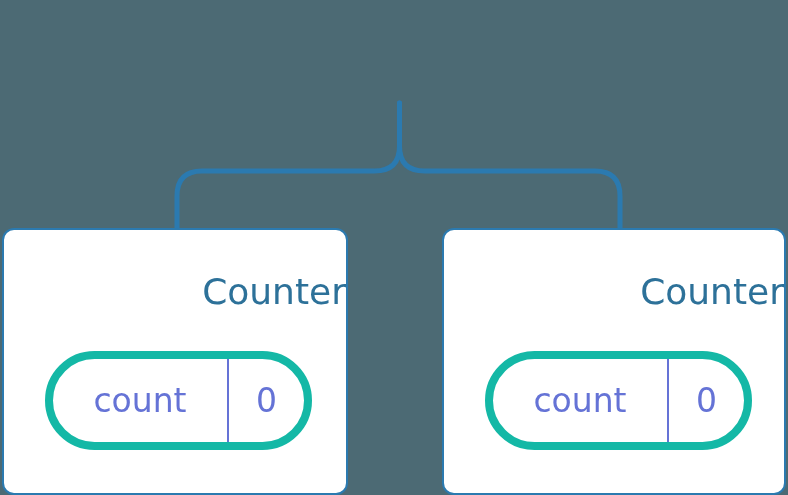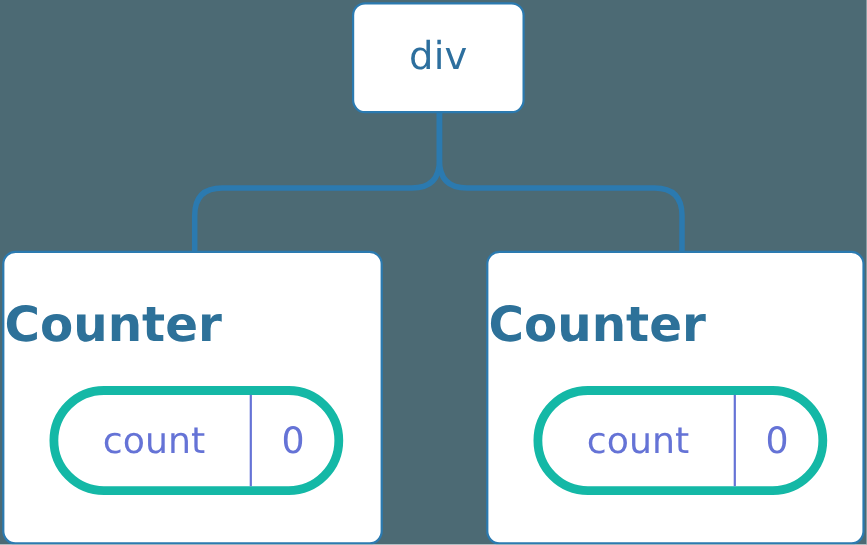--- a/index.html
+++ b/index.html
@@ -59,24 +59,24 @@
     border-bottom-right-radius: 12px;
   }
   .node-child-left  { left: 2px;   width: 346px; }
   .node-child-right { left: 442px; width: 344px; }
 
   .child-title {
     position: absolute;
     top: 44px;
     left: 0;
     right: 0;
-    text-align: left;
+    text-align: right;
     color: #2d7199;
-    font-size: 44px;
-    font-weight: 700;
+    font-size: 36px;
+    font-weight: 400;
     line-height: 1;
   }
 
   
   .pill {
     position: absolute;
     top: 121px;
     height: 99px;
     border: 8px solid #14b8a6;
     border-radius: 50px;
@@ -125,23 +125,20 @@
              L202 171
              Q177 171 177 196
              L177 229" stroke="#2b7ab0" stroke-width="5" fill="none" stroke-linecap="round" stroke-linejoin="round"></path>
     <path d="M399.5 103 L399.5 146
              Q399.5 171 424.5 171
              L595 171
              Q620 171 620 196
              L620 229" stroke="#2b7ab0" stroke-width="5" fill="none" stroke-linecap="round" stroke-linejoin="round"></path>
   </svg>
 
-  <div class="node node-root">
-    <span class="root-label">div</span>
-  </div>
 
   <div class="node node-child node-child-left">
     <div class="child-title">Counter</div>
 
     <div class="pill pill-left">
       <div class="pill-key">count</div>
       <div class="pill-divider"></div>
       <div class="pill-val">0</div>
     </div>
   </div>

